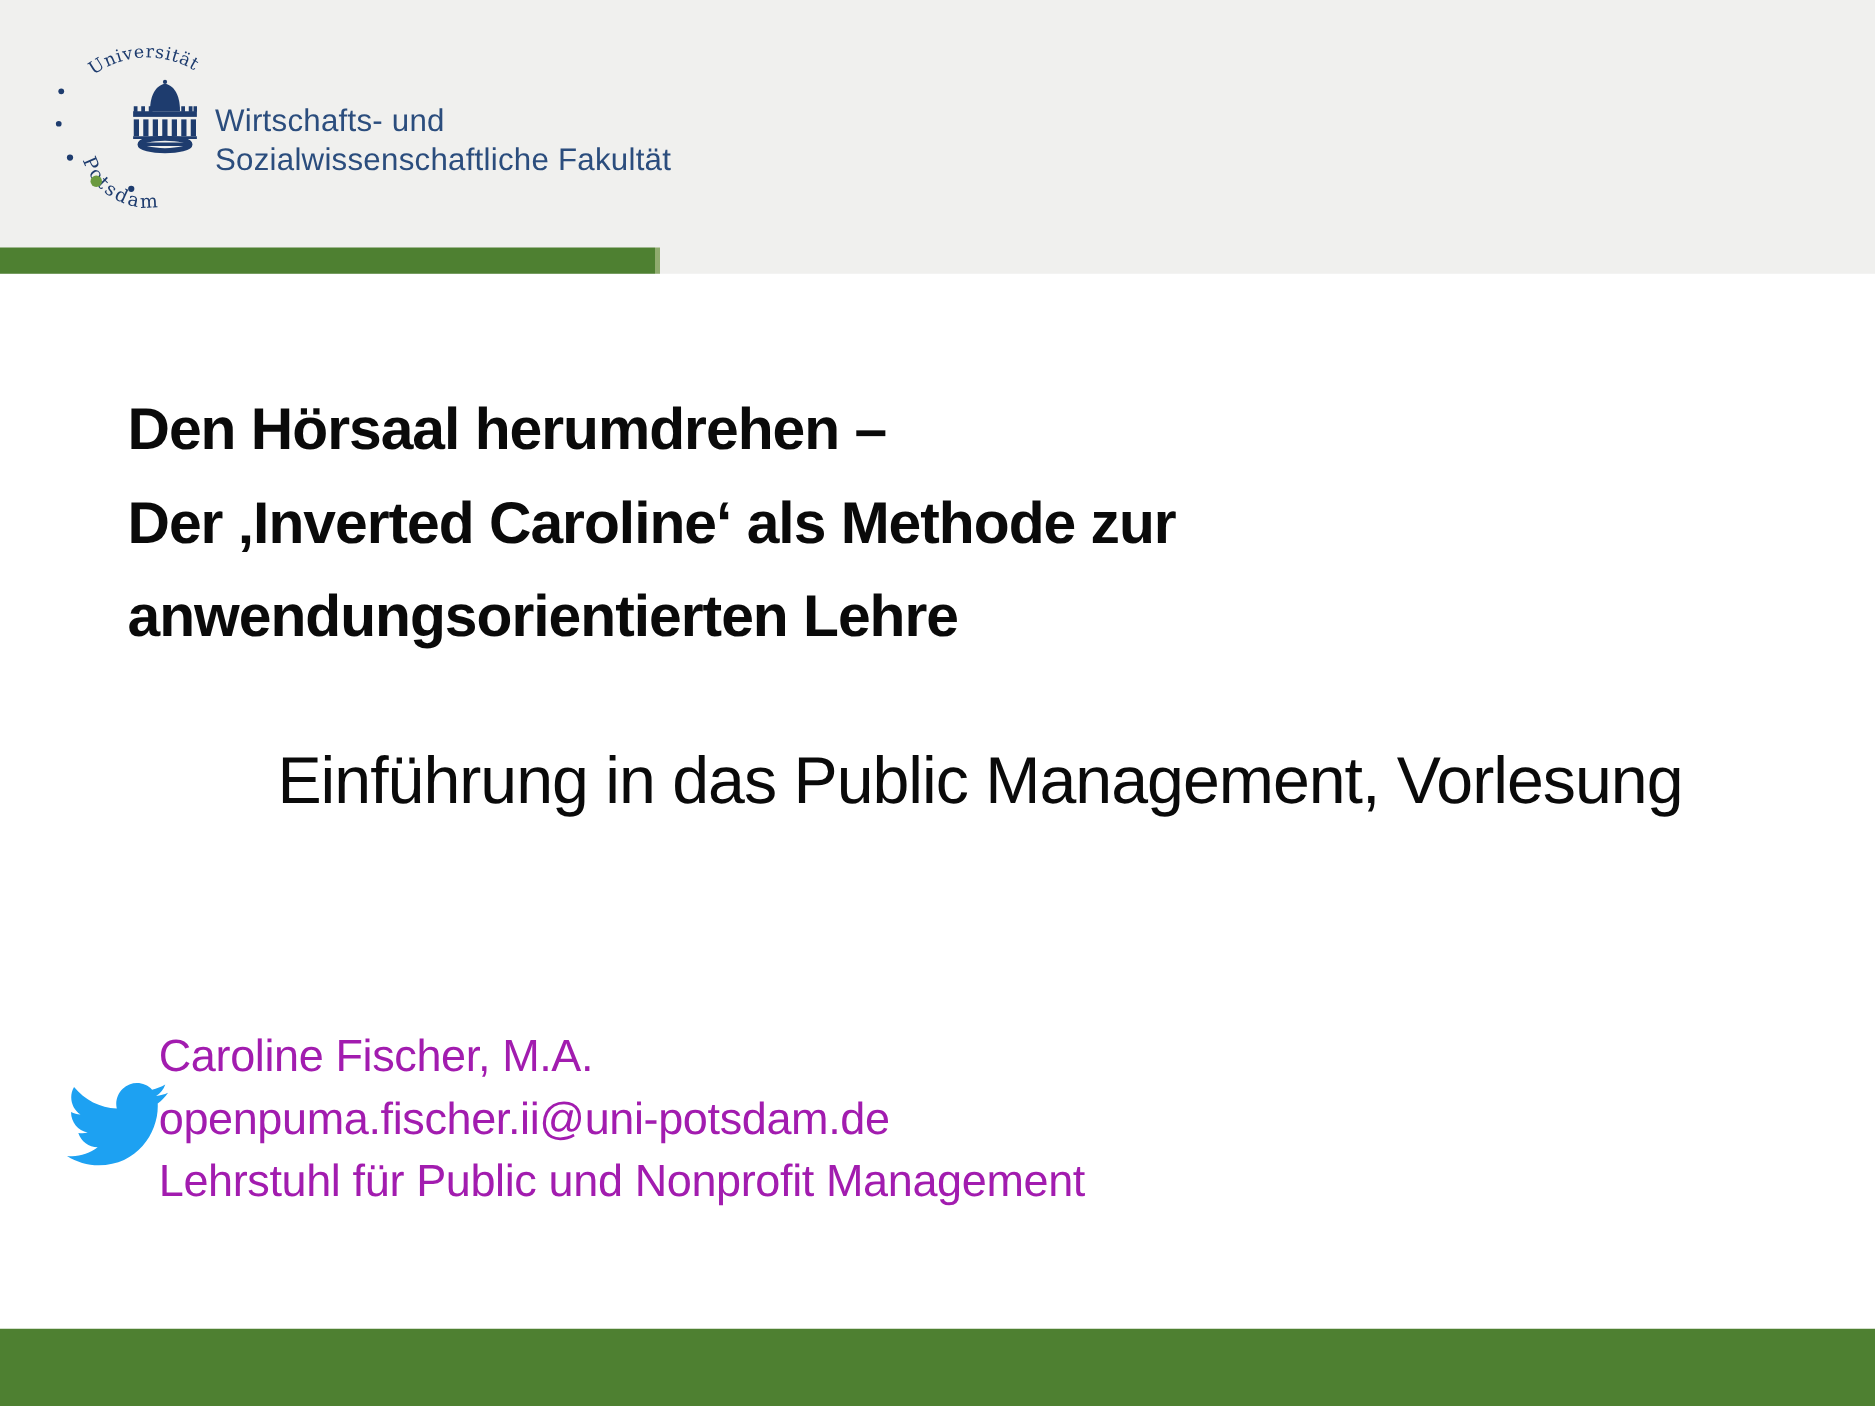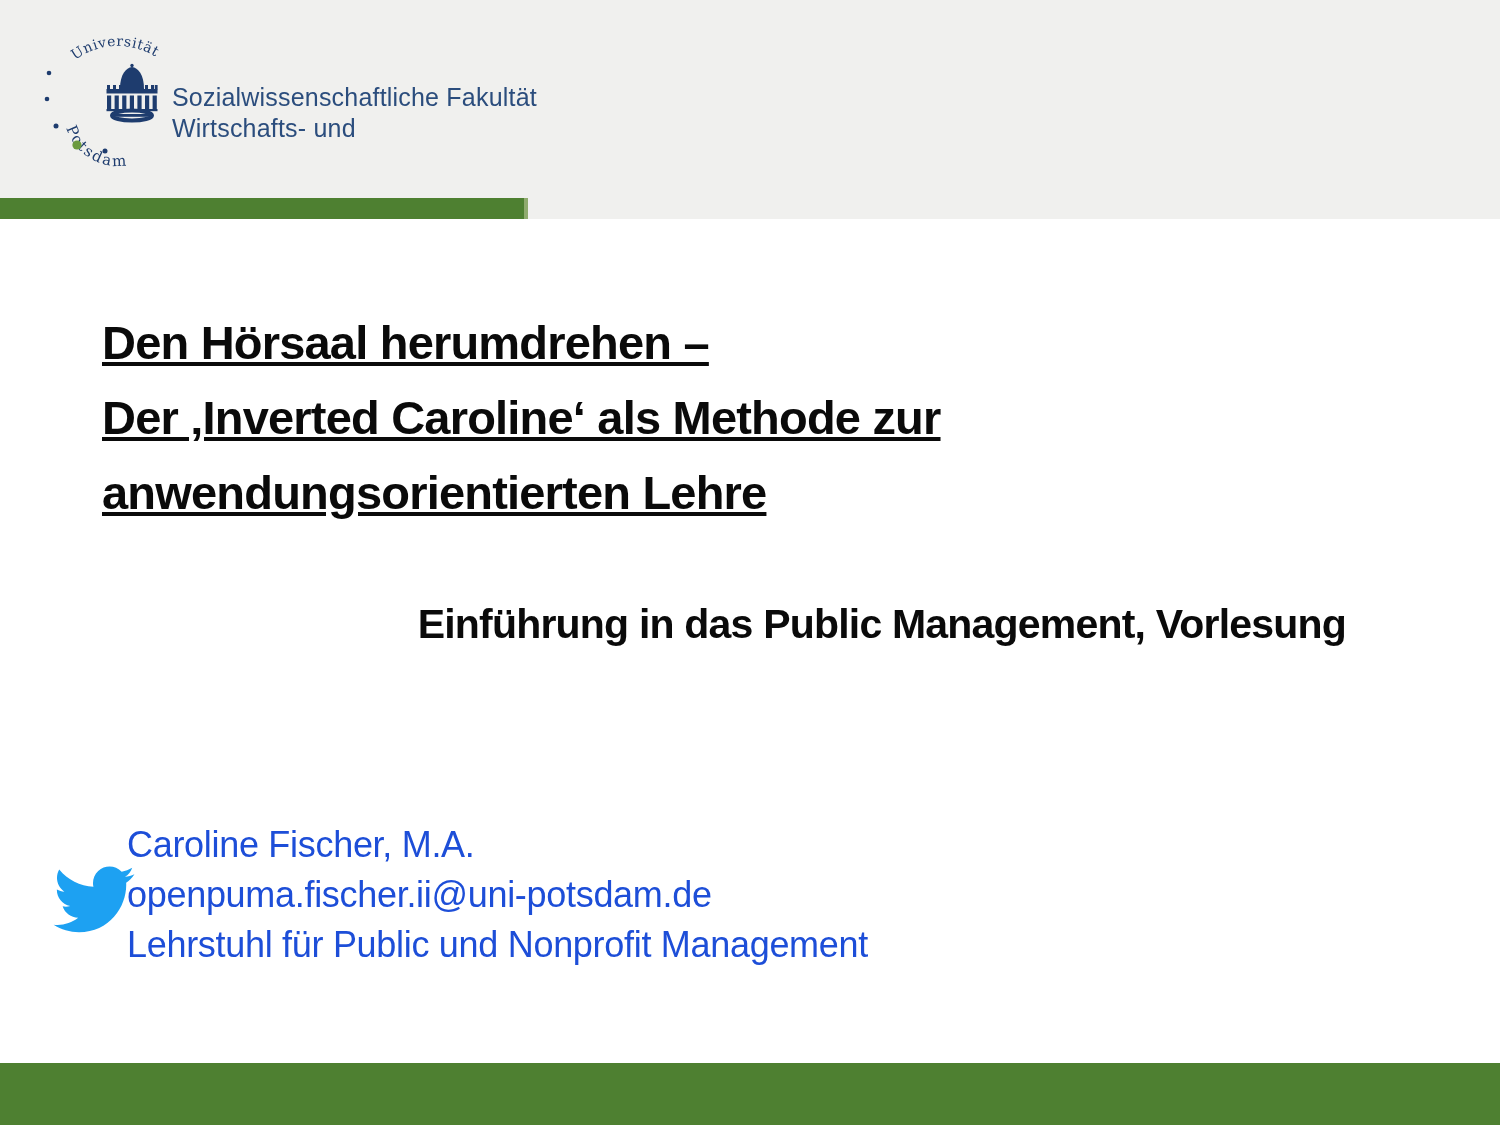--- a/index.html
+++ b/index.html
@@ -62,46 +62,45 @@
   
   .title {
     position: absolute;
     left: 102px; top: 305px;
     margin: 0;
     font-size: 47px;
     font-weight: 700;
     line-height: 75px;
     letter-spacing: -0.8px;
     color: #0a0a0a;
-    text-decoration: underline;
   }
 
   
   .subtitle {
     position: absolute;
     left: 100px; top: 587px;
     width: 1246px;
     margin: 0;
     text-align: right;
-    font-size: 41px;
-    font-weight: 700;
+    font-size: 53px;
+    font-weight: 400;
     line-height: 75px;
     letter-spacing: -0.8px;
     color: #0a0a0a;
   }
 
   
   .contact {
     position: absolute;
     left: 127px; top: 820px;
     font-size: 36px;
     font-weight: 400;
     line-height: 50px;
     letter-spacing: -0.3px;
-    color: #1d4ed8;
+    color: #a21caf;
   }
   .twitter-icon {
     position: absolute;
     left: 53px; top: 866px;
     width: 82px; height: 67px;
   }
 
   
   .bottom-bar {
     position: absolute;
@@ -155,22 +154,22 @@
         <rect x="107.4" y="85.5" width="4.2" height="13.5"></rect>
         <rect x="115" y="85.5" width="4.2" height="13.5"></rect>
         <rect x="122.6" y="85.5" width="4.2" height="13.5"></rect>
         <rect x="76.5" y="99" width="51" height="2.2"></rect>
         <ellipse cx="102" cy="105.5" rx="20" ry="5" fill="none" stroke="#1e3c6e" stroke-width="4"></ellipse>
         <rect x="84" y="104" width="36" height="2.8"></rect>
       </g>
     </svg>
 
     <div class="faculty">
+      <div>Wirtschafts- und</div>
       <div>Sozialwissenschaftliche Fakultät</div>
-      <div>Wirtschafts- und</div>
     </div>
 
     <div class="green-bar-top" style="background-color: rgb(78, 128, 49);"></div>
     <div class="green-bar-accent" style="background-color: rgb(143, 171, 110);"></div>
   </div>
 
   <h1 class="title">
     <div>Den Hörsaal herumdrehen –</div>
     <div>Der ‚Inverted Caroline‘ als Methode zur</div>
     <div>anwendungsorientierten Lehre</div>

